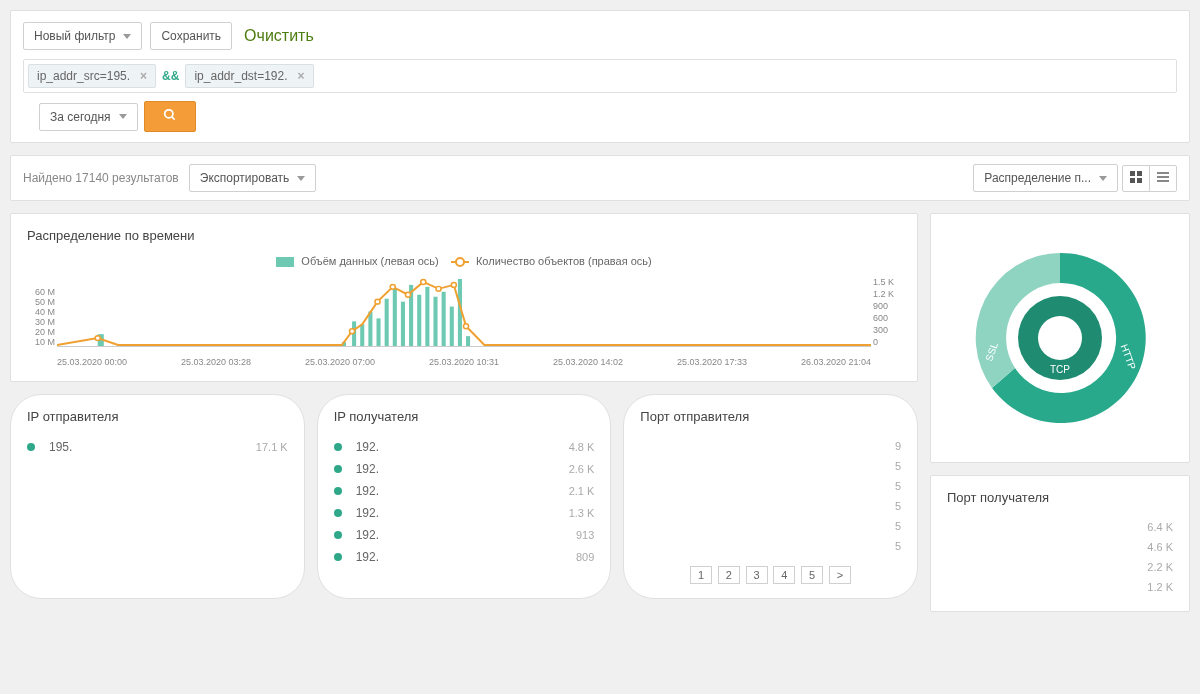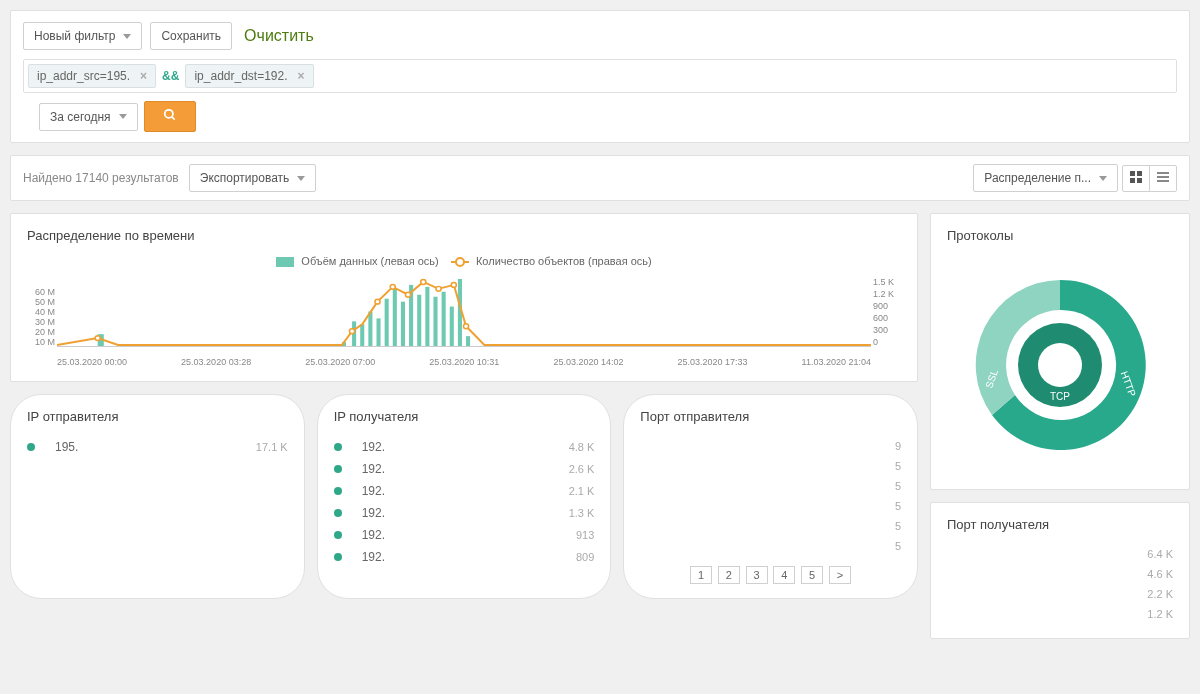--- a/index.html
+++ b/index.html
@@ -34,21 +34,21 @@
 .legend-line { display: inline-block; width: 18px; height: 2px; background: #f0a030; margin-right: 4px; vertical-align: middle; position: relative; }
 .legend-line::before { content: ""; position: absolute; left: 50%; top: 50%; transform: translate(-50%,-50%); width: 6px; height: 6px; border: 2px solid #f0a030; border-radius: 50%; background: #fff; }
 .timechart { position: relative; height: 90px; margin: 0 30px; }
 .y-left { position: absolute; left: -30px; top: 0; bottom: 20px; display: flex; flex-direction: column; justify-content: flex-end; font-size: 9px; color: #888; text-align: right; width: 28px; }
 .y-right { position: absolute; right: -30px; top: 0; bottom: 20px; display: flex; flex-direction: column; justify-content: space-between; font-size: 9px; color: #888; text-align: left; width: 28px; }
 .plot { position: absolute; left: 0; right: 0; top: 0; bottom: 20px; border-bottom: 1px solid #ccc; }
 .x-axis { position: absolute; left: 0; right: 0; bottom: 0; display: flex; justify-content: space-between; font-size: 9px; color: #888; }
 .bottom-grid { display: flex; gap: 12px; }
 .bottom-grid .card { flex: 1; border-radius: 31px; }
 .stat-row { display: flex; justify-content: space-between; align-items: center; font-size: 12px; color: #666; padding: 4px 0; }
-.stat-label { display: flex; align-items: center; gap: 20px; }
+.stat-label { display: flex; align-items: center; gap: 14px; }
 .dot { width: 8px; height: 8px; border-radius: 50%; background: #2fa88a; flex-shrink: 0; }
 .stat-val { color: #aaa; font-size: 11px; }
 .pager { text-align: center; margin-top: 10px; }
 .pager span { display: inline-block; border: 1px solid #d0d0d0; padding: 2px 7px; margin: 0 1px; font-size: 11px; color: #666; cursor: pointer; }
 .donut-wrap { display: flex; justify-content: center; align-items: center; padding: 10px 0; }
 </style>
 </head>
 <body>
 
 <div class="page">
@@ -173,21 +173,21 @@
               </g>
             </svg>
           </div>
           <div class="x-axis">
             <span>25.03.2020 00:00</span>
             <span>25.03.2020 03:28</span>
             <span>25.03.2020 07:00</span>
             <span>25.03.2020 10:31</span>
             <span>25.03.2020 14:02</span>
             <span>25.03.2020 17:33</span>
-            <span>11.03.2020 21:04</span>
+            <span>26.03.2020 21:04</span>
           </div>
         </div>
       </div>
 
       <div class="bottom-grid">
         <div class="card">
           <div class="card-title">IP отправителя</div>
           <div class="stat-row">
             <span class="stat-label">
                 <span class="dot"></span>
@@ -292,21 +292,20 @@
             <span>4</span>
             <span>5</span>
             <span>&gt;</span>
           </div>
         </div>
       </div>
     </div>
 
     <div class="right-col">
       <div class="card">
-        <div class="card-title">Протоколы</div>
         <div class="donut-wrap">
           <svg width="200" height="200" viewBox="0 0 200 200">
 
             <path d="M100,15 A85,85 0 1,1 32,150 L55,130 A55,55 0 1,0 100,45 Z" fill="#29a98c"></path>
 
             <path d="M32,150 A85,85 0 0,1 100,15 L100,45 A55,55 0 0,0 55,130 Z" fill="#8fd4c1"></path>
 
             <circle cx="100" cy="100" r="42" fill="#1f8c72"></circle>
             <circle cx="100" cy="100" r="22" fill="#fff"></circle>
             <text x="100" y="135" text-anchor="middle" font-size="10" fill="#fff">TCP</text>

